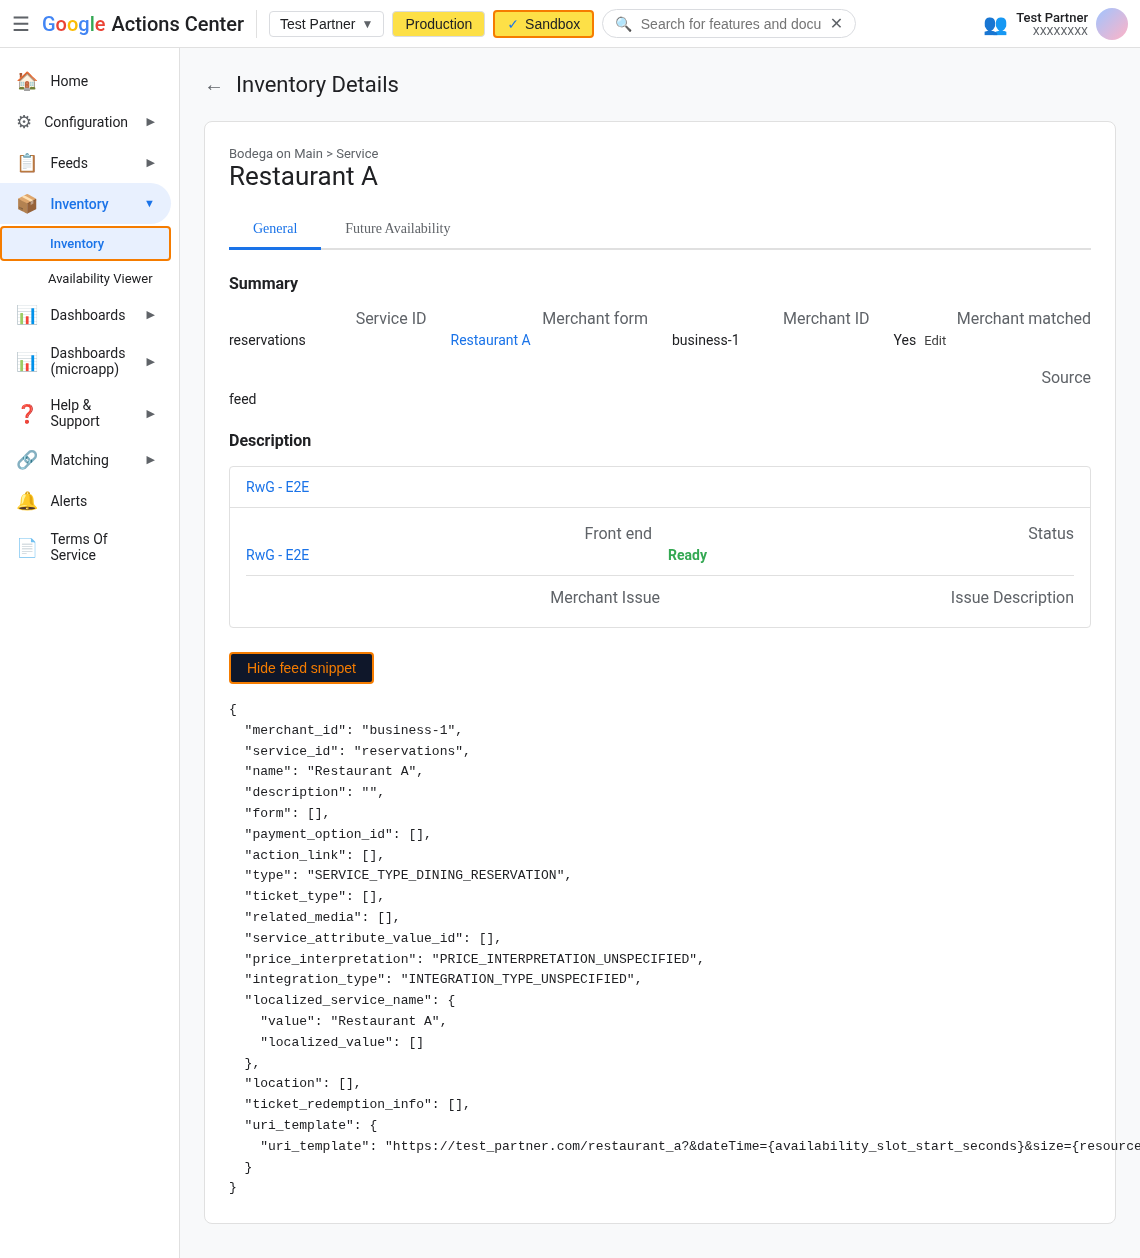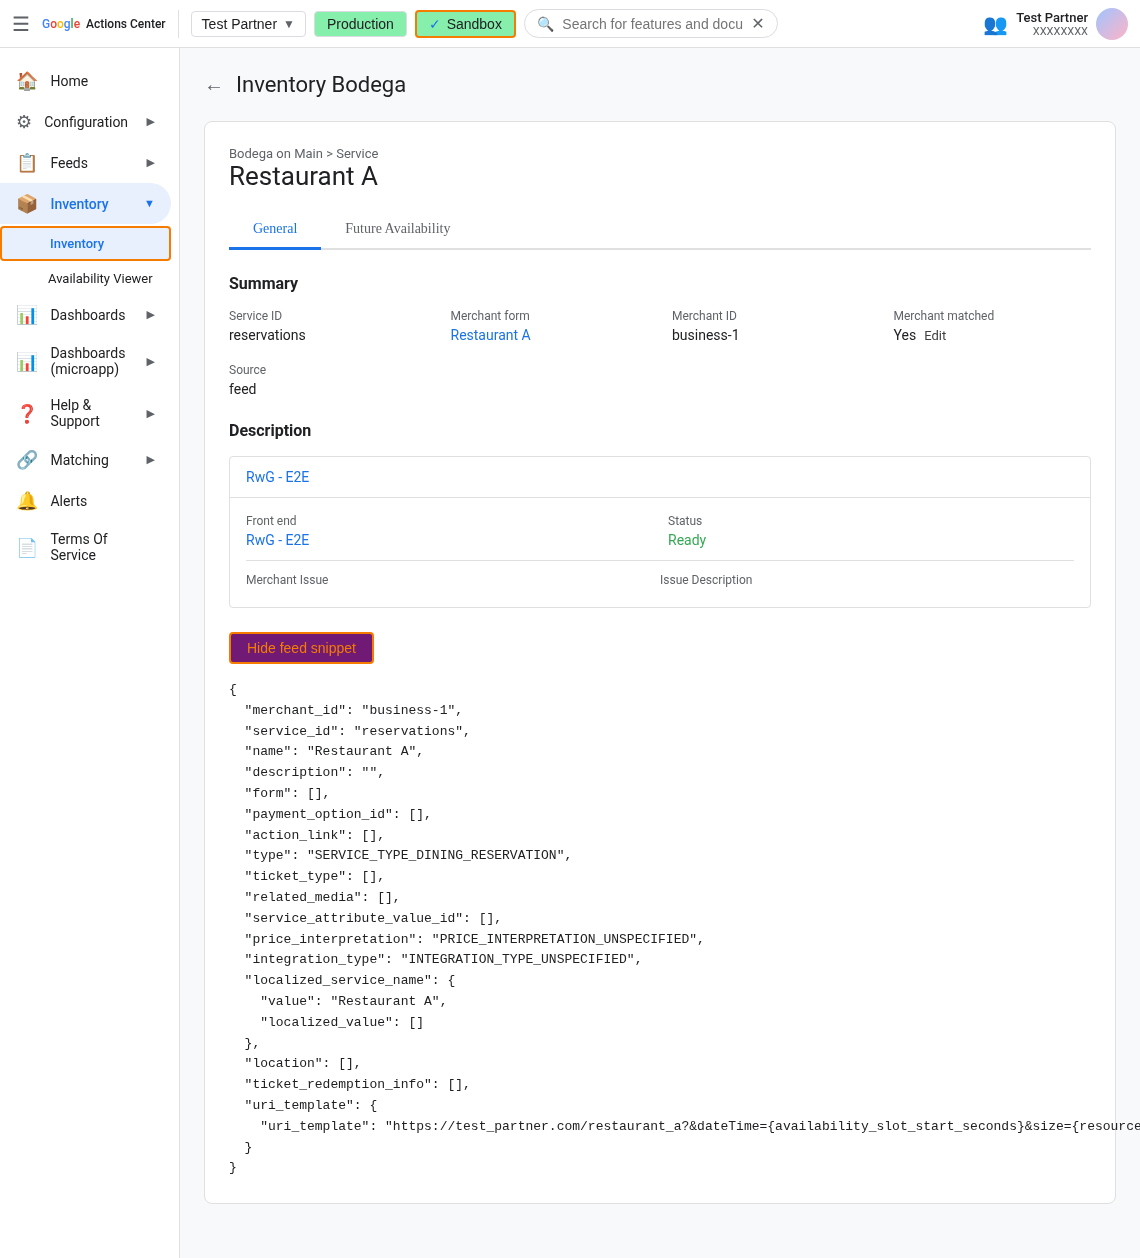--- a/index.html
+++ b/index.html
@@ -12,37 +12,37 @@
       height: 48px;
       background: #fff;
       border-bottom: 1px solid #e0e0e0;
       padding: 0 12px;
       gap: 8px;
       position: fixed;
       top: 0; left: 0; right: 0;
       z-index: 100;
     }
     .header-menu-icon { cursor: pointer; color: #5f6368; font-size: 20px; margin-right: 4px; }
-    .header-logo { display: flex; align-items: center; gap: 6px; font-size: 12px; color: #202124; font-weight: 500; white-space: nowrap; text-align: center; }
+    .header-logo { display: flex; align-items: center; gap: 6px; font-size: 20px; color: #202124; font-weight: 500; white-space: nowrap; text-align: center; }
     .logo-g { color: #4285F4; }
     .logo-o1 { color: #EA4335; }
     .logo-o2 { color: #FBBC04; }
     .logo-g2 { color: #4285F4; }
     .logo-l { color: #34A853; }
     .logo-e { color: #EA4335; }
     .header-divider { width: 1px; height: 28px; background: #e0e0e0; margin: 0 4px; }
     .header-partner-btn {
       display: flex; align-items: center; gap: 6px;
       padding: 4px 10px; border: 1px solid #dadce0; border-radius: 4px;
       background: #fff; cursor: pointer; font-size: 14px; color: #202124;
     }
     .env-btn {
       display: flex; align-items: center; gap: 6px;
       padding: 4px 12px; border: 1px solid #dadce0; border-radius: 4px;
-      background: #86efac; cursor: pointer; font-size: 14px; color: #202124;
+      background: #fde047; cursor: pointer; font-size: 14px; color: #202124;
     }
     .env-btn.sandbox-active {
       border: 2px solid #F57C00;
     }
     .check-icon { color: #1a73e8; font-size: 14px; }
     .search-bar {
       display: flex; align-items: center;
       border: 1px solid #dadce0; border-radius: 24px;
       padding: 4px 12px; gap: 8px; flex: 1; max-width: 320px;
       background: #fff;
@@ -115,48 +115,48 @@
       padding: 10px 24px; cursor: pointer; font-size: 14px; color: #5f6368;
       border-bottom: 3px solid transparent; margin-bottom: -2px; font-family: Liberation Serif, serif;
     }
     .tab.active { color: #1a73e8; border-bottom-color: #1a73e8; font-weight: 500; }
 
     
     .section-title { font-size: 16px; font-weight: 700; margin-bottom: 16px; }
 
     
     .summary-grid { display: grid; grid-template-columns: 1fr 1fr 1fr 1fr; gap: 16px 24px; margin-bottom: 20px; }
-    .field-label { font-size: 12px; color: #5f6368; margin-bottom: 4px; }
+    .field-label { font-size: 16px; color: #5f6368; margin-bottom: 4px; text-align: right; }
     .field-value { font-size: 14px; color: #202124; }
     .field-value.link { color: #1a73e8; text-decoration: none; cursor: pointer; }
     .field-value.status-yes { color: #202124; text-align: center; }
     .field-value-row { display: flex; align-items: center; gap: 8px; }
     .edit-link { color: #404040; cursor: pointer; font-size: 13px; text-decoration: none; }
 
     .source-section { margin-bottom: 24px; }
     .integration-section { border: 1px solid #e0e0e0; border-radius: 4px; margin-bottom: 16px; }
     .integration-header {
       padding: 12px 16px;
       font-size: 14px; color: #1a73e8;
       cursor: pointer;
       border-bottom: 1px solid #e0e0e0;
     }
     .integration-body { padding: 16px; }
     .integration-grid { display: grid; grid-template-columns: 1fr 1fr; gap: 16px; margin-bottom: 12px; }
-    .status-ready { color: #34A853; font-weight: 400; }
+    .status-ready { color: #34A853; font-weight: 700; }
     .divider { border: none; border-top: 1px solid #e0e0e0; margin: 12px 0; }
     .issue-grid { display: grid; grid-template-columns: 1fr 1fr; gap: 0; }
 
     
     .hide-feed-btn {
       display: inline-flex; align-items: center;
       padding: 6px 16px;
       border: 2px solid #F57C00;
       border-radius: 4px;
-      background: #701a75;
+      background: #0f172a;
       color: #F57C00;
       font-size: 14px;
       cursor: pointer;
       margin-bottom: 16px;
       font-weight: 500;
     }
 
     
     .json-snippet {
       font-family: 'Courier New', monospace;
@@ -278,21 +278,21 @@
         <span>Terms Of Service</span>
       </div>
 
     </div>
   </nav>
 
   <main class="main-content">
 
     <div class="page-header">
       <button class="back-btn">←</button>
-      <h1 class="page-title">Inventory Bodega</h1>
+      <h1 class="page-title">Inventory Details</h1>
     </div>
 
     <div class="card">
 
       <div class="breadcrumb">Bodega on Main &gt; Service</div>
 
       <h2 class="entity-title">Restaurant A</h2>
 
       <div class="tabs">
         <div class="tab active">General</div>

